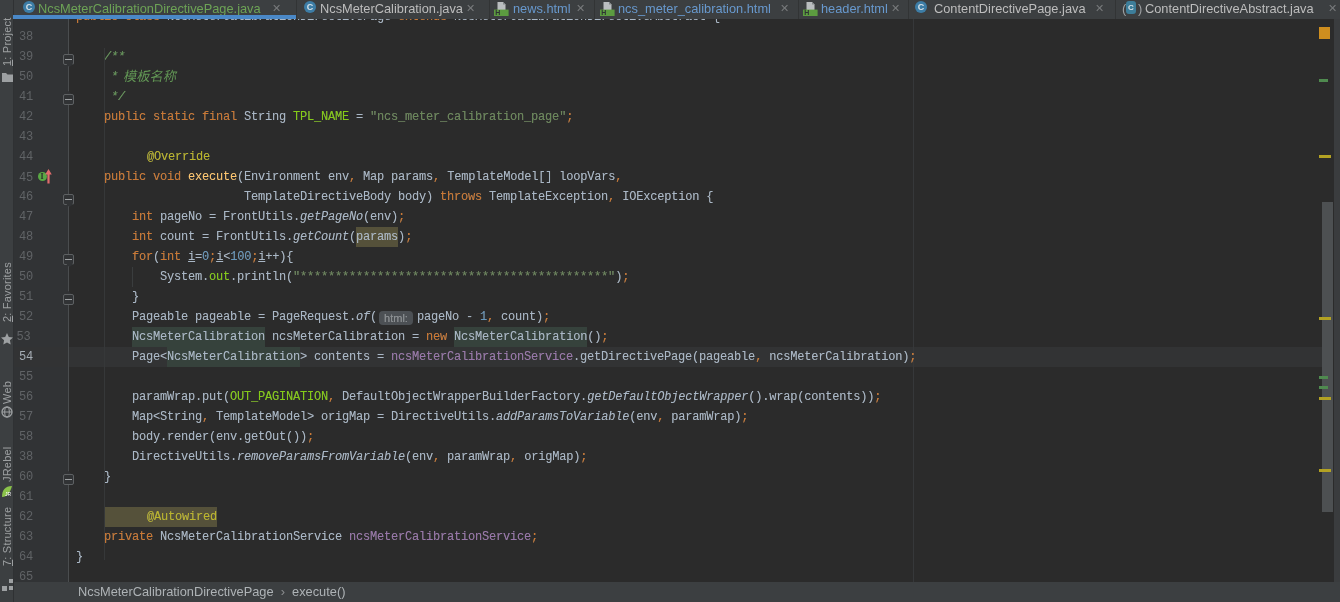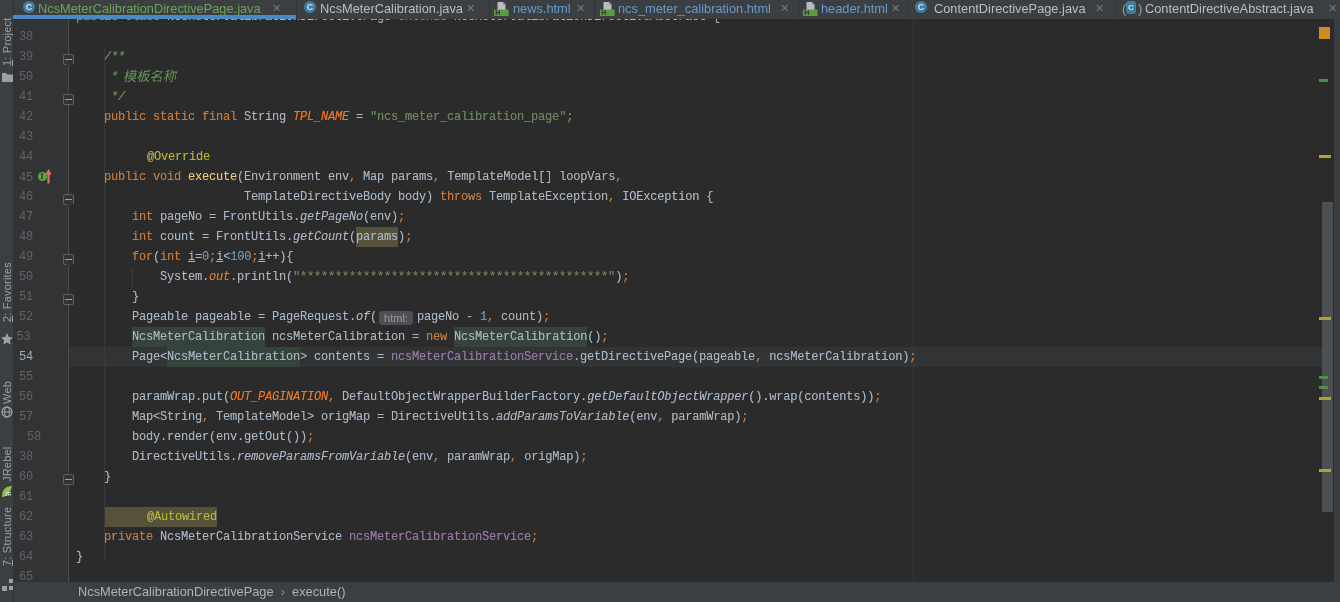--- a/index.html
+++ b/index.html
@@ -23,21 +23,21 @@
   .cicon{position:absolute;top:1px;width:12px;height:12px;border-radius:50%;background:#3D7DA6;color:#D7E2E8;font-size:9px;font-weight:bold;text-align:center;line-height:12px;}
   
   .ln{position:absolute;left:14px;width:19px;text-align:right;font-family:"Liberation Mono",monospace;font-size:12px;letter-spacing:-0.2px;line-height:20px;color:#606366;}
   .cl{position:absolute;left:76px;white-space:pre;font-family:"Liberation Mono",monospace;font-size:12px;letter-spacing:-0.2px;line-height:20px;color:#A9B7C6;text-shadow:0 0 0.6px rgba(255,255,255,0.28);}
   .k{color:#CC7832;}
   .s{color:#6A8759;}
   .n{color:#6897BB;}
   .c{color:#629755;font-style:italic;}
   .an{color:#BBB529;padding-left:43px;}
   .f{color:#9876AA;}
-  .fi{color:#f97316;font-style:italic;}
+  .fi{color:#84cc16;}
   .m{font-style:italic;}
   .md{color:#FFC66D;}
   .b1{background:#36423C;padding:3px 0;}
   .b2{background:#55513A;padding:3px 0;}
   .u{text-decoration:underline;}
   .wavy{text-decoration:underline wavy #7D7F63;text-decoration-skip-ink:none;}
   .hint{display:inline-block;background:#4C5054;color:#8C9093;font-family:"Liberation Sans",sans-serif;font-size:11px;border-radius:4px;height:14px;line-height:14px;padding:0 5px;margin:0 4px 0 2px;vertical-align:-2px;letter-spacing:0;}
   .fold{position:absolute;width:9px;height:9px;border:1px solid #5E6163;border-radius:2px;background:#313335;left:63px;z-index:3;}
   .fold:after{content:"";position:absolute;left:1px;top:4px;width:7px;height:1px;background:#9DA0A2;}
   .fd:before{content:"";position:absolute;left:1.5px;top:9px;width:6px;height:3px;background:#313335;border-left:1px solid #5E6163;border-right:1px solid #5E6163;clip-path:polygon(0 0,100% 0,50% 100%);}
@@ -125,21 +125,21 @@
 <div class="ln" style="top:227px;">48</div>
 <div class="ln" style="top:247px;">49</div>
 <div class="ln" style="top:267px;">50</div>
 <div class="ln" style="top:287px;">51</div>
 <div class="ln" style="top:307px;">52</div>
 <div class="ln" style="top:327px;text-align:center;">53</div>
 <div class="ln" style="top:347px;color:#A4ACB3;">54</div>
 <div class="ln" style="top:367px;">55</div>
 <div class="ln" style="top:387px;">56</div>
 <div class="ln" style="top:407px;">57</div>
-<div class="ln" style="top:427px;margin-left:8px;">58</div>
+<div class="ln" style="top:427px;">58</div>
 <div class="ln" style="top:447px;">38</div>
 <div class="ln" style="top:467px;">60</div>
 <div class="ln" style="top:487px;">61</div>
 <div class="ln" style="top:507px;">62</div>
 <div class="ln" style="top:527px;">63</div>
 <div class="ln" style="top:547px;">64</div>
 <div class="ln" style="top:567px;">65</div>
 </div>
 
 <div id="folds">

